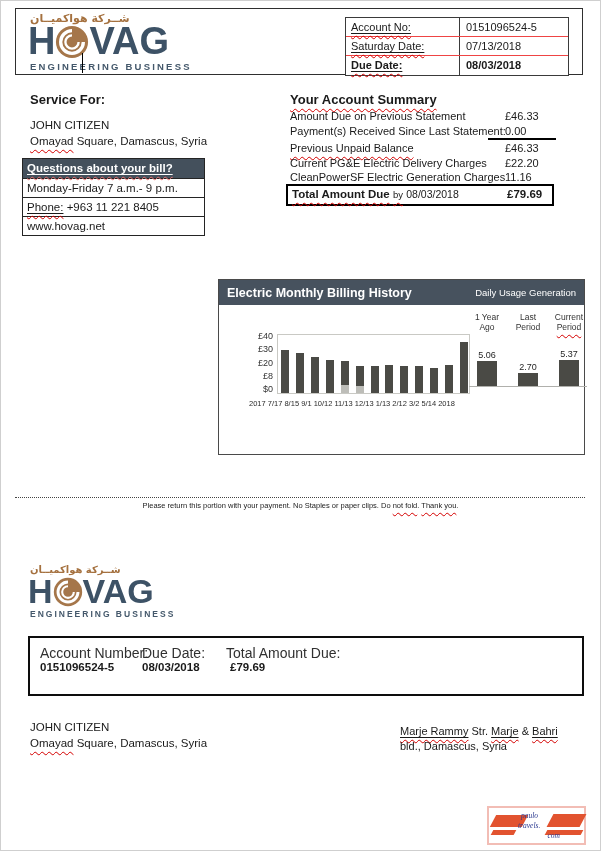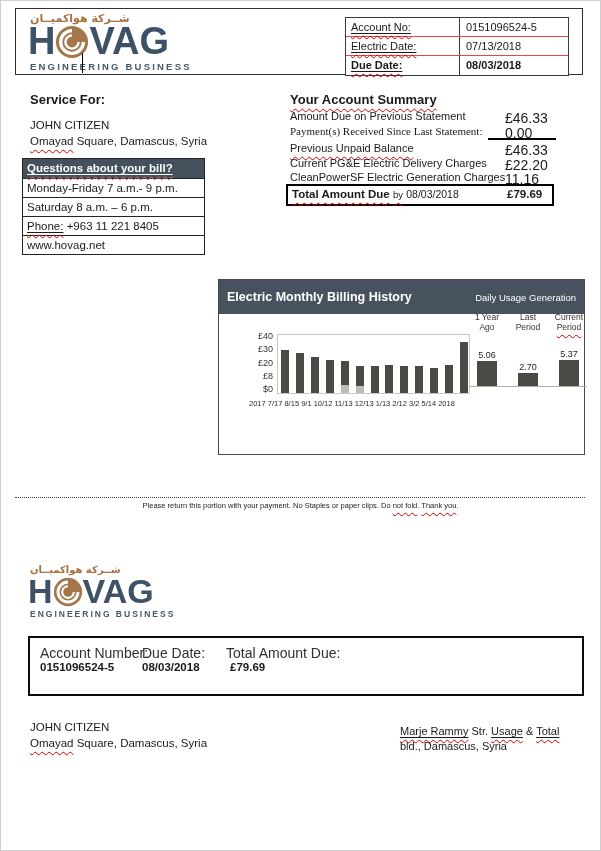--- a/index.html
+++ b/index.html
@@ -36,31 +36,31 @@
   .svc-name { left:30px; top:119px; font-size:11.5px; }
   .svc-addr { left:30px; top:135px; font-size:11.5px; }
 
   .q-table { left:22px; top:158px; width:183px; font-size:11.5px; border:1px solid #242424; }
   .q-head { height:19px; line-height:18px; background:#44505c; color:#fff; font-weight:bold; padding-left:4px; }
   .q-row { height:19px; line-height:18px; background:#fff; border-top:1px solid #242424; padding-left:4px; white-space:nowrap; }
 
   
   .sum-title { left:290px; top:92px; font-size:13px; font-weight:bold; }
   .sum-label { font-size:11px; white-space:nowrap; }
-  .sum-value { font-size:14px; }
+  .sum-value { font-size:11px; }
   .pay-underline { left:488px; top:138px; width:68px; height:2px; background:#000; }
   .total-box { left:286px; top:184px; width:268px; height:22px; border:2.5px solid #000; background:#fff; }
   .total-inner { position:absolute; left:4px; top:2px; font-size:11.5px; white-space:nowrap; }
   .total-by { font-size:9.5px; }
   .total-date { font-size:10.5px; }
   .total-amt { position:absolute; left:219px; top:2px; font-size:11.5px; font-weight:bold; }
 
   
   .chart-box { left:218px; top:279px; width:367px; height:176px; border:1.5px solid #4a4a4a; background:#fff; }
-  .chart-head { display:flex; justify-content:space-between; align-items:center; height:34px; background:#47525e; color:#fff; padding:0 8px; }
+  .chart-head { display:flex; justify-content:space-between; align-items:center; height:25px; background:#47525e; color:#fff; padding:0 8px; }
   .chart-head-left { font-size:12.5px; font-weight:bold; }
   .chart-head-right { font-size:9.5px; }
   .ytick { position:absolute; left:14px; width:40px; text-align:right; font-size:9px; color:#333; line-height:9px; }
   .plot { position:absolute; left:58px; top:54px; width:193px; height:60px; border:1px solid #c9c9c4; background:#fff; }
   .bar { position:absolute; bottom:0; background:#4a4a45; }
   .bar-light { position:absolute; bottom:0; left:0; width:100%; background:#bdbdb8; }
   .xaxis { position:absolute; left:30px; top:119px; width:260px; font-size:7.5px; color:#2a2a2a; white-space:nowrap; }
 
   .mini { position:absolute; left:250px; top:32px; width:118px; height:74px; display:flex; gap:5px; align-items:flex-end; }
   .mini-col { width:36px; height:74px; display:flex; flex-direction:column; align-items:center; }
@@ -116,47 +116,46 @@
   </div>
   <div class="abs logo-tagline" style="left:30px; top:61px; font-size:9.5px; letter-spacing:2.2px;">ENGINEERING BUSINESS</div>
   <div class="abs caret" style="left:82px; top:53px; height:20px;"></div>
 
   <div class="abs acct-table">
     <div class="acct-row">
       <div class="acct-label"><span class="u"><span class="sq">Account No:</span></span></div>
       <div class="acct-value">0151096524-5</div>
     </div>
     <div class="acct-row">
-      <div class="acct-label"><span class="u"><span class="sq">Electric Date:</span></span></div>
+      <div class="acct-label"><span class="u"><span class="sq">Saturday Date:</span></span></div>
       <div class="acct-value">07/13/2018</div>
     </div>
     <div class="acct-row">
       <div class="acct-label bold"><span class="u"><span class="sq">Due Date:</span></span></div>
       <div class="acct-value bold">08/03/2018</div>
     </div>
   </div>
 
   <div class="abs svc-title">Service For:</div>
   <div class="abs svc-name">JOHN CITIZEN</div>
   <div class="abs svc-addr"><span class="sq">Omayad</span><span> Square, Damascus, Syria</span></div>
 
   <div class="abs q-table">
     <div class="q-head"><span class="uw"><span class="sqw">Questions about your bill?</span></span></div>
     <div class="q-row">Monday-Friday 7 a.m.- 9 p.m.</div>
-    <div class="q-row">Saturday 8 a.m. – 6 p.m.</div>
     <div class="q-row"><span class="u"><span class="sq">Phone:</span></span><span> +963 11 221 8405</span></div>
     <div class="q-row">www.hovag.net</div>
   </div>
 
   <div class="abs sum-title"><span class="sq">Your Account Summary</span></div>
 
   <div class="abs sum-label" style="left:290px; top:110px;">Amount Due on Previous Statement</div>
   <div class="abs sum-value" style="left:505px; top:110px;">£46.33</div>
 
-  <div class="abs sum-label" style="left:290px; top:125px;font-family:Liberation Serif, serif;">Payment(s) Received Since Last Statement:</div>
+  <div class="abs sum-label" style="left:290px; top:125px;">Payment(s) Received Since Last Statement:</div>
   <div class="abs sum-value" style="left:505px; top:125px;">0.00</div>
   <div class="abs pay-underline"></div>
 
   <div class="abs sum-label" style="left:290px; top:142px;"><span class="sq">Previous Unpaid Balance</span></div>
   <div class="abs sum-value" style="left:505px; top:142px;">£46.33</div>
 
   <div class="abs sum-label" style="left:290px; top:157px;">Current PG&amp;E Electric Delivery Charges</div>
   <div class="abs sum-value" style="left:505px; top:157px;">£22.20</div>
 
   <div class="abs sum-label" style="left:290px; top:171px;"><span class="sq">CleanPowerSF</span><span> Electric Generation Charges</span></div>
@@ -254,18 +253,29 @@
     <div class="remit-value" style="left:112px;">08/03/2018</div>
     <div class="remit-label" style="left:196px;">Total Amount Due:</div>
     <div class="remit-value" style="left:200px;">£79.69</div>
 
   </div>
 
   <div class="abs payer-name">JOHN CITIZEN</div>
   <div class="abs payer-addr"><span class="sq">Omayad</span><span> Square, Damascus, Syria</span></div>
 
   <div class="abs payee-l1">
-    <span class="u"><span class="sq">Marje Rammy</span></span><span> Str. </span><span class="u"><span class="sq">Usage</span></span><span> &amp; </span><span class="u"><span class="sq">Total</span></span>
+    <span class="u"><span class="sq">Marje Rammy</span></span><span> Str. </span><span class="u"><span class="sq">Marje</span></span><span> &amp; </span><span class="u"><span class="sq">Bahri</span></span>
   </div>
   <div class="abs payee-l2">bld., Damascus, Syria</div>
 
+  <div class="abs stamp">
+    <div class="stamp-shape" style="left:4px; top:7px; width:32px; height:12px;"></div>
+    <div class="stamp-shape" style="left:3px; top:22px; width:23px; height:5px;"></div>
+    <div class="stamp-shape" style="left:61px; top:6px; width:33px; height:13px;"></div>
+    <div class="stamp-shape" style="left:57px; top:22px; width:36px; height:5px;"></div>
+    <div class="stamp-text">
+      <div class="l1">paulo</div>
+      <div class="l2">travels.</div>
+      <div class="l3">com</div>
+    </div>
+  </div>
 
 </div>
 
 </body></html>

